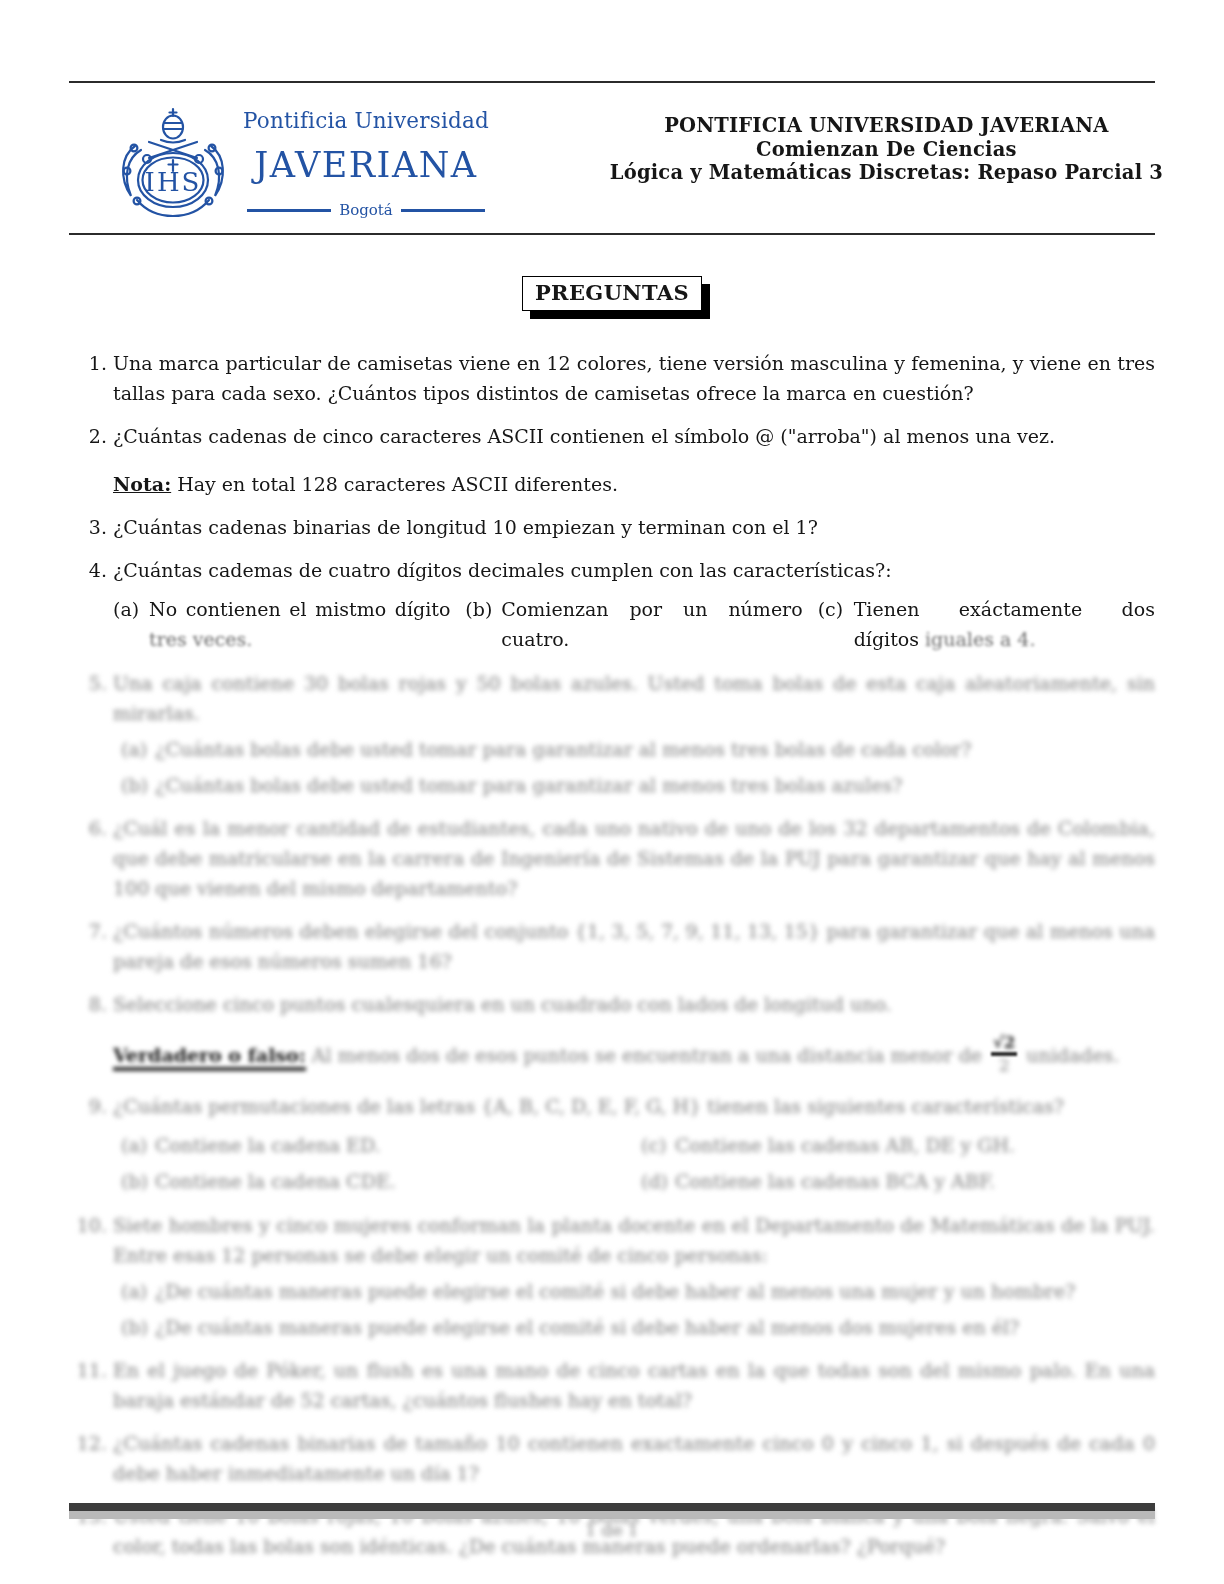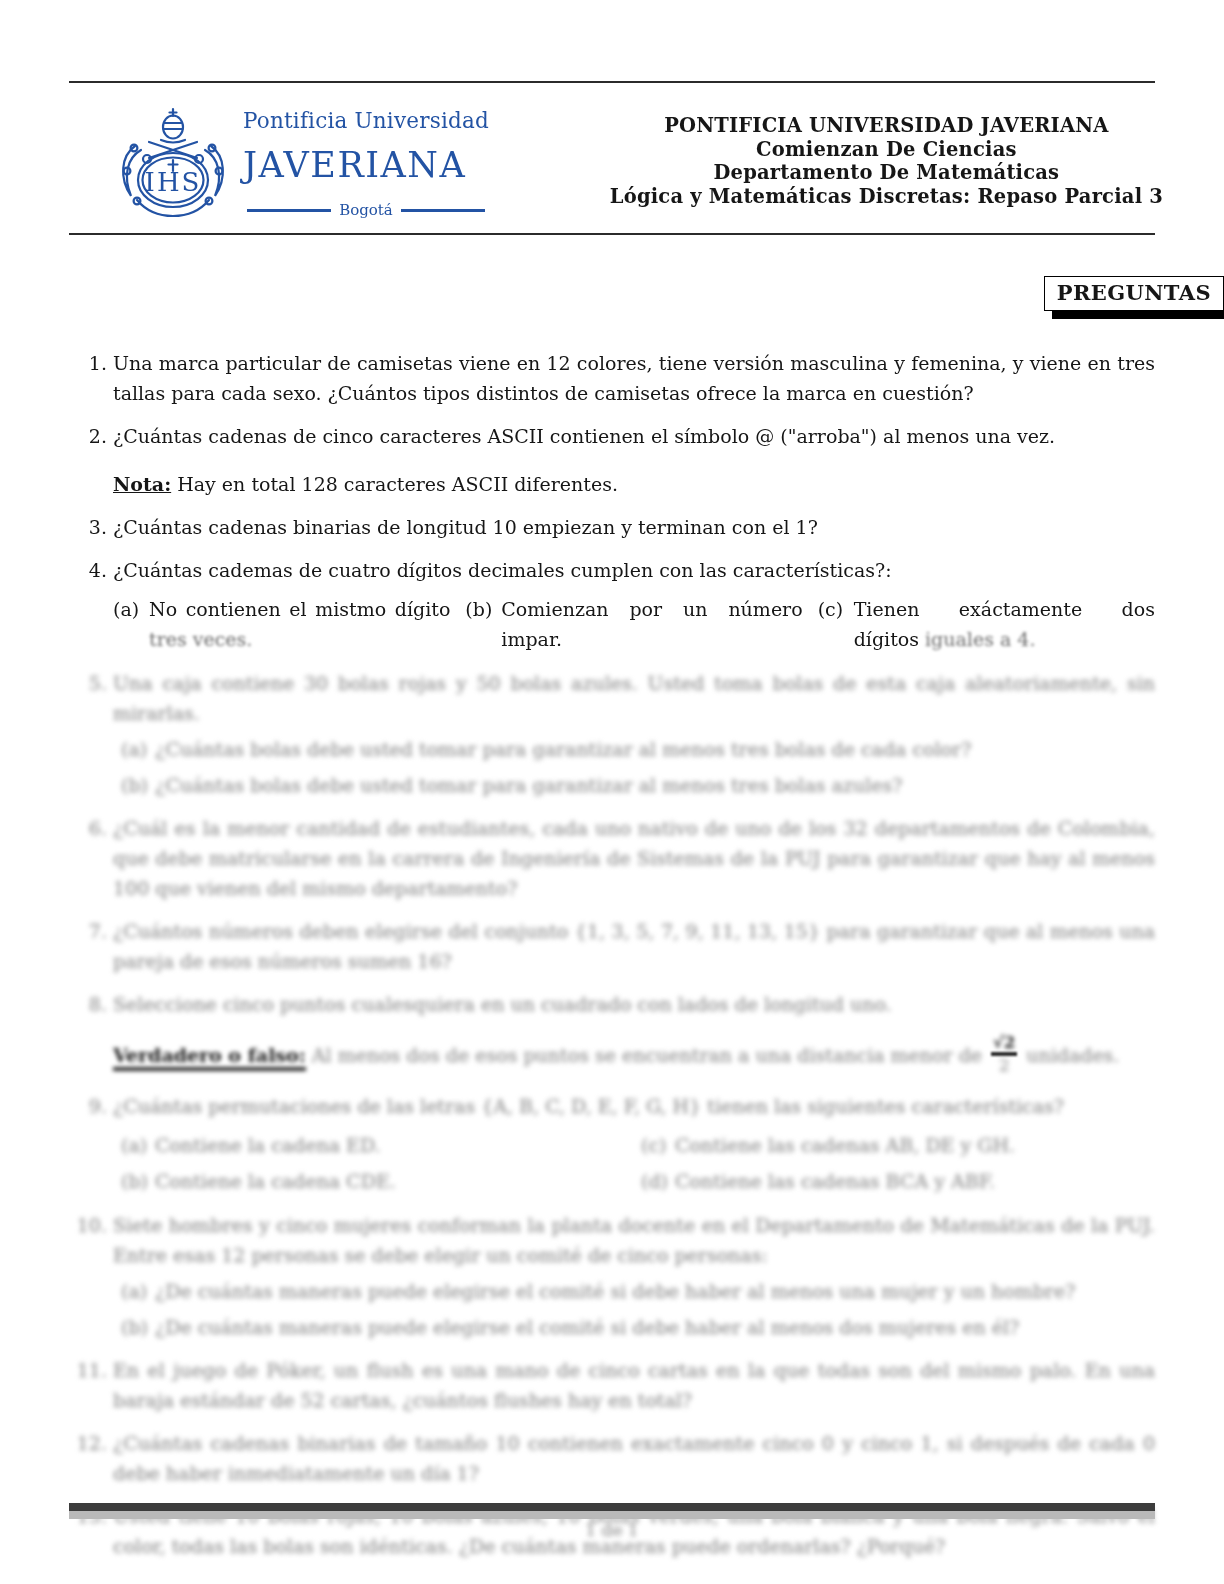--- a/index.html
+++ b/index.html
@@ -8,30 +8,30 @@
     font-family:"DejaVu Serif","Liberation Serif",serif;color:#161616;overflow:hidden;
   }
   .rule{margin:0 69px;border-top:2.5px solid #2b2b2b;height:0;}
   .rule-top{padding-top:0;margin-top:81px;}
   .rule-mid{margin-top:9px;}
 
   
   .hdr{display:flex;justify-content:space-between;align-items:flex-start;margin:21px 61px 0 113px;}
   .logo{display:flex;align-items:center;}
   .crest{width:120px;height:120px;flex:0 0 auto;}
-  .logo-text{margin-left:10px;color:#2353a4;line-height:1;}
+  .logo-text{margin-left:10px;color:#2353a4;line-height:1;text-align:center;}
   .lt1{font-size:21.5px;letter-spacing:.2px;}
   .lt2{font-size:35px;letter-spacing:1.5px;margin-top:16px;}
   .lt3{display:flex;align-items:center;font-size:15px;margin-top:20px;padding:0 4px;}
   .lt3 .dash{flex:1;border-top:3px solid #2353a4;}
   .lt3 .city{padding:0 8px;}
   .hdr-right{text-align:center;font-weight:bold;font-size:19.5px;line-height:23.5px;margin-top:10px;letter-spacing:.2px;}
 
   
-  .title-wrap{text-align:right;margin-top:41px;height:46px;}
+  .title-wrap{text-align:center;margin-top:41px;height:46px;}
   .title-box{
     display:inline-block;border:1.6px solid #000;background:#fff;
     padding:3px 12px 5px;font-weight:bold;font-size:21px;letter-spacing:.4px;
     box-shadow:8px 8px 0 0 #000;
   }
 
   
   .qs{margin:26px 69px 0 85px;font-size:19px;line-height:30px;}
   .q{position:relative;padding-left:28px;margin-bottom:13px;text-align:justify;}
   .q .num{position:absolute;left:-16px;top:0;width:38px;text-align:right;}
@@ -112,21 +112,20 @@
         <div class="lt3">
           <span class="dash"></span>
           <span class="city">Bogotá</span>
           <span class="dash"></span>
         </div>
       </div>
     </div>
     <div class="hdr-right">
       <div>PONTIFICIA UNIVERSIDAD JAVERIANA</div>
       <div>Comienzan De Ciencias</div>
-      <div>Departamento De Matemáticas</div>
       <div>Lógica y Matemáticas Discretas: Repaso Parcial 3</div>
     </div>
   </header>
 
   <div class="rule rule-mid"></div>
 
   <div class="title-wrap">
     <span class="title-box">PREGUNTAS</span>
   </div>
 
@@ -155,21 +154,21 @@
       <span class="num">4.</span>
       <span>¿Cuántas cademas de cuatro dígitos decimales cumplen con las características?:</span>
       <div class="cols3">
         <div class="col">
           <span class="slabel">(a)</span>
           <span>No contienen el mistmo dígito</span>
           <span class="bl-soft">tres veces.</span>
         </div>
         <div class="col">
           <span class="slabel">(b)</span>
-          <span>Comienzan por un número impar.</span>
+          <span>Comienzan por un número cuatro.</span>
         </div>
         <div class="col">
           <span class="slabel">(c)</span>
           <span>Tienen exáctamente dos dígitos</span>
           <span class="bl-soft">iguales a 4.</span>
         </div>
       </div>
     </div>
 
     <div class="q gap-top">

